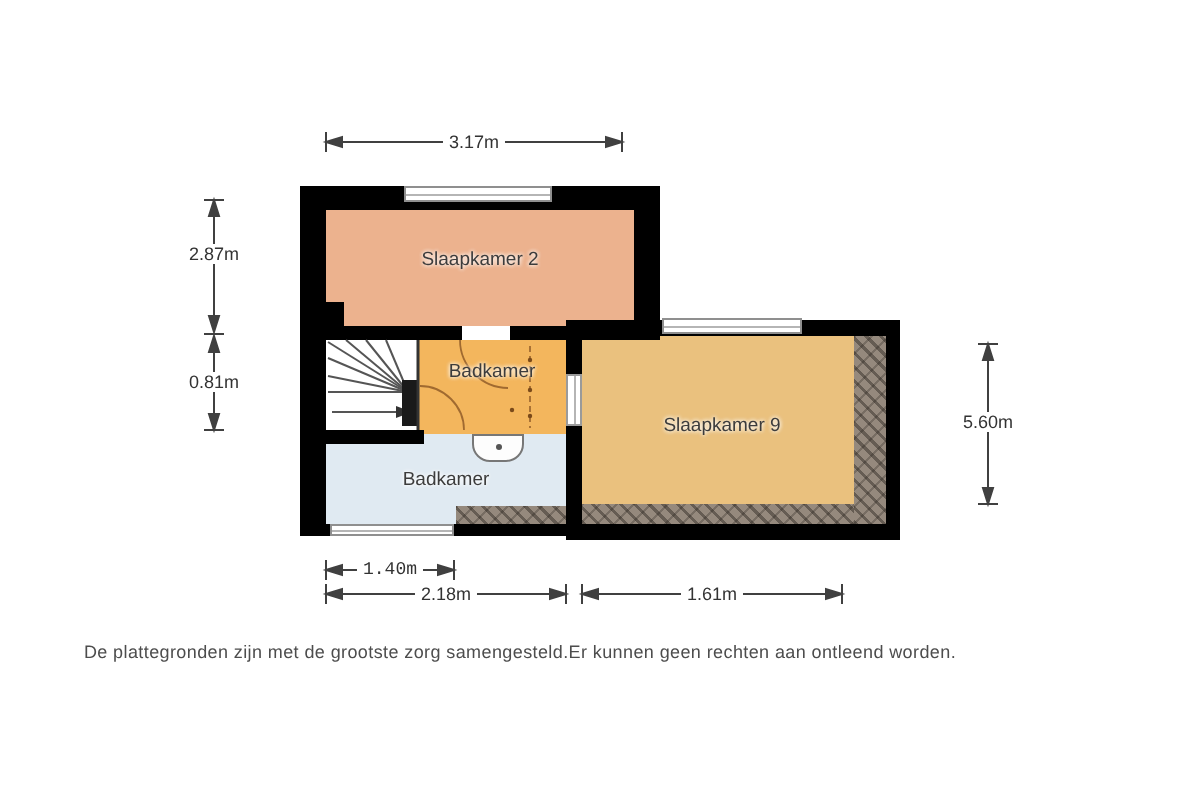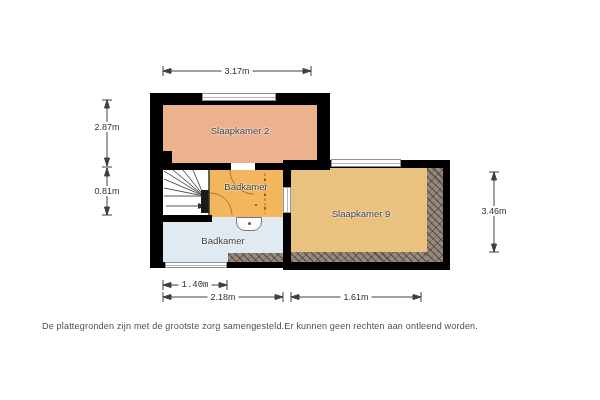--- a/index.html
+++ b/index.html
@@ -164,20 +164,20 @@
   </svg>
 
   <span class="roomlabel" style="left:240px;top:130px;">Slaapkamer 2</span>
   <span class="roomlabel" style="left:246px;top:186px;">Badkamer</span>
   <span class="roomlabel" style="left:361px;top:213px;">Slaapkamer 9</span>
   <span class="roomlabel" style="left:223px;top:240px;">Badkamer</span>
 
   <span class="dimlabel" style="left:237px;top:71px;">3.17m</span>
   <span class="dimlabel" style="left:107px;top:127px;">2.87m</span>
   <span class="dimlabel" style="left:107px;top:191px;">0.81m</span>
-  <span class="dimlabel" style="left:494px;top:211px;">3.46m</span>
+  <span class="dimlabel" style="left:494px;top:211px;">5.60m</span>
   <span class="dimlabel" style="left:195px;top:285px;font-family:Liberation Mono, monospace;">1.40m</span>
   <span class="dimlabel" style="left:223px;top:297px;">2.18m</span>
   <span class="dimlabel" style="left:356px;top:297px;">1.61m</span>
 
   <div class="disclaimer">De plattegronden zijn met de grootste zorg samengesteld.Er kunnen geen rechten aan ontleend worden.</div>
 
 </div>
 
 </body></html>

